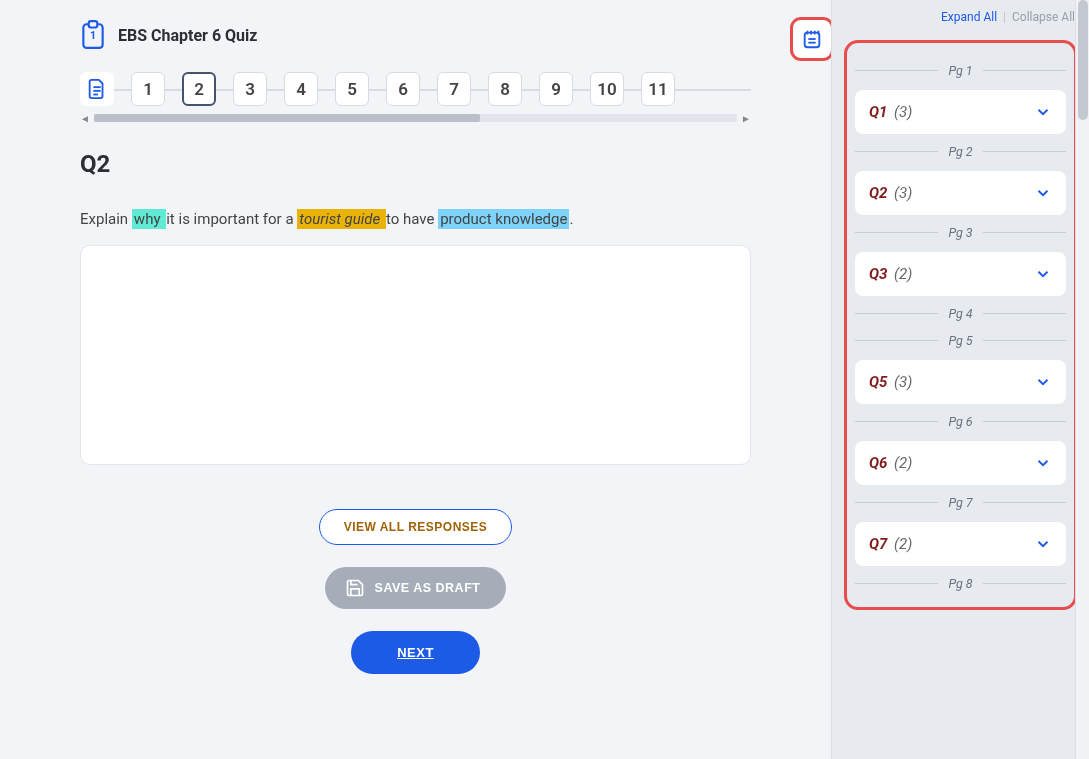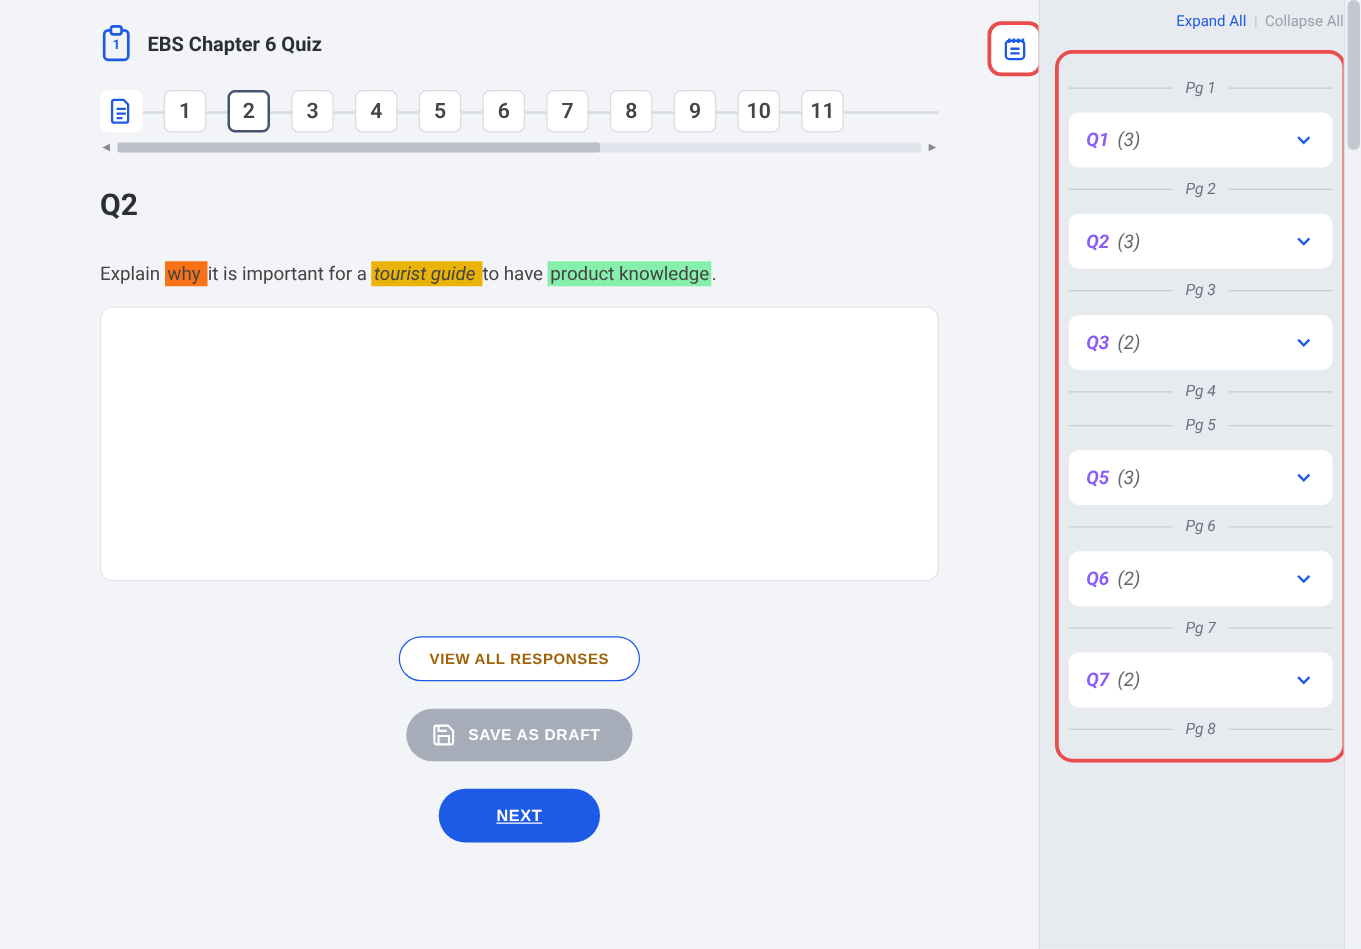--- a/index.html
+++ b/index.html
@@ -123,23 +123,23 @@
     font-weight: 700;
     margin-bottom: 30px;
     color: #2b2e34;
   }
   .q-text {
     font-size: 15px;
     color: #444;
     margin-bottom: 14px;
     line-height: 1.5;
   }
-  .hl-pink { background: #f97316; padding: 1px 2px; }
+  .hl-pink { background: #5eead4; padding: 1px 2px; }
   .hl-teal { background: #eab308; padding: 1px 2px; font-style: italic; }
-  .hl-orange { background: #86efac; padding: 1px 2px; }
+  .hl-orange { background: #7dd3fc; padding: 1px 2px; }
   .answer-box {
     width: 100%;
     height: 220px;
     background: #fff;
     border: 1px solid #e2e5eb;
     border-radius: 10px;
     padding: 14px;
     font-size: 14px;
     resize: none;
     outline: none;
@@ -236,21 +236,21 @@
   .q-card {
     background: #fff;
     border-radius: 8px;
     padding: 13px 14px;
     display: flex;
     align-items: center;
     justify-content: space-between;
     cursor: pointer;
     font-size: 15px;
   }
-  .q-card b { font-weight: 700; color: #8b5cf6; }
+  .q-card b { font-weight: 700; color: #7f1d1d; }
   .q-card .count { color: #666; margin-left: 3px; }
   .chev { color: #1d5ae6; }
   .outer-scroll {
     position: absolute;
     right: 0;
     top: 0;
     width: 14px;
     height: 759px;
     background: #f0f2f5;
     border-left: 1px solid #dde0e6;

